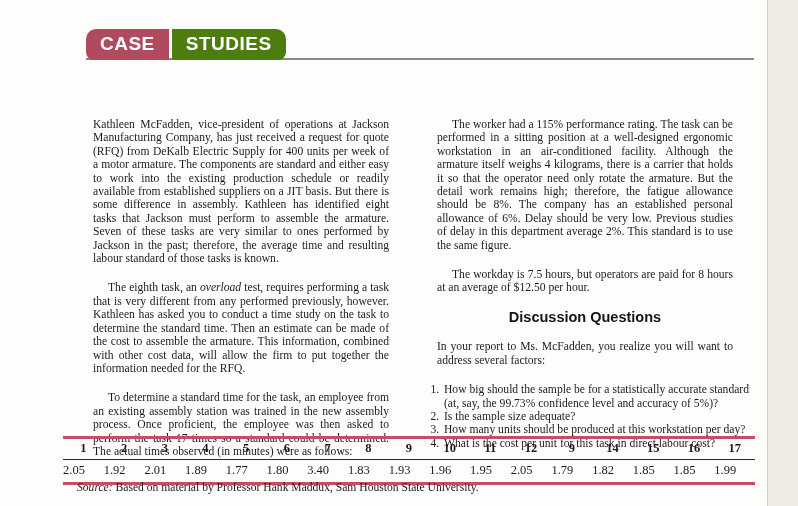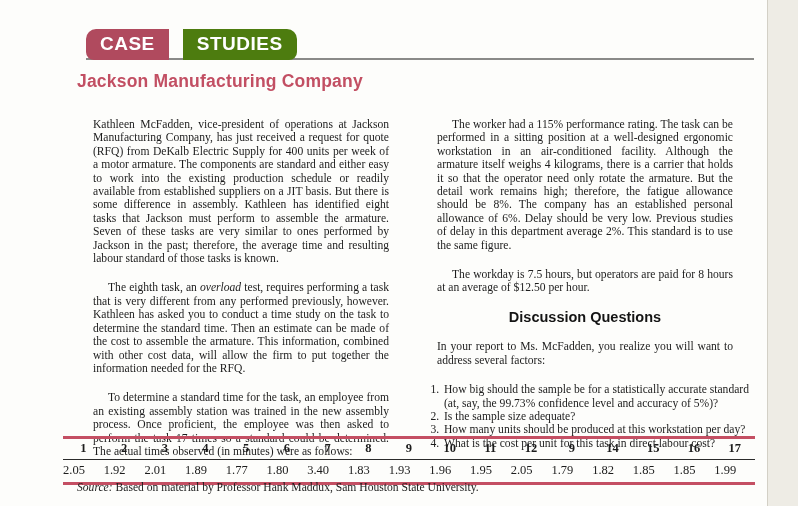--- a/index.html
+++ b/index.html
@@ -17,21 +17,21 @@
   }
   
   .scan-strip {
     position:absolute; top:0; right:0; width:30px; height:100%;
     background:#eeece5;
     border-left:1px solid #d3d0c6;
   }
   
   .badges {
     position:absolute; left:86px; top:29px;
-    display:flex; gap:14px; z-index:2;
+    display:flex; gap:3px; z-index:2;
     font-family:"Liberation Sans", sans-serif;
     font-weight:bold; font-size:19px; letter-spacing:0.5px;
   }
   .badge {
     color:#ffffff; padding:5px 14px 6px; line-height:20px;
   }
   .badge-case   { background:#b04a5e; border-radius:10px 0 0 8px; }
   .badge-studies{ background:#4d7c0f; border-radius:0 10px 8px 0; }
   .header-rule {
     position:absolute; left:86px; top:58px; width:668px; height:2px;
@@ -98,21 +98,20 @@
 
   <div class="scan-strip"></div>
 
   <div class="header-rule"></div>
 
   <div class="badges">
     <span class="badge badge-case">CASE</span>
     <span class="badge badge-studies">STUDIES</span>
   </div>
 
-  <div class="page-title">Jackson Manufacturing Company</div>
 
   <div class="columns">
 
     <div class="col">
       <p>Kathleen McFadden, vice-president of operations at Jackson Manufacturing Company, has just received a request for quote (RFQ) from DeKalb Electric Supply for 400 units per week of a motor armature. The components are standard and either easy to work into the existing production schedule or readily available from established suppliers on a JIT basis. But there is some difference in assembly. Kathleen has identified eight tasks that Jackson must perform to assemble the armature. Seven of these tasks are very similar to ones performed by Jackson in the past; therefore, the average time and resulting labour standard of those tasks is known.</p>
       <p class="indent"><span>The eighth task, an </span><i>overload</i><span> test, requires performing a task that is very different from any performed previously, however. Kathleen has asked you to conduct a time study on the task to determine the standard time. Then an estimate can be made of the cost to assemble the armature. This information, combined with other cost data, will allow the firm to put together the information needed for the RFQ.</span></p>
       <p class="indent">To determine a standard time for the task, an employee from an existing assembly station was trained in the new assembly process. Once proficient, the employee was then asked to perform the task 17 times so a standard could be determined. The actual times observed (in minutes) were as follows:</p>
     </div>
 
     <div class="col">

